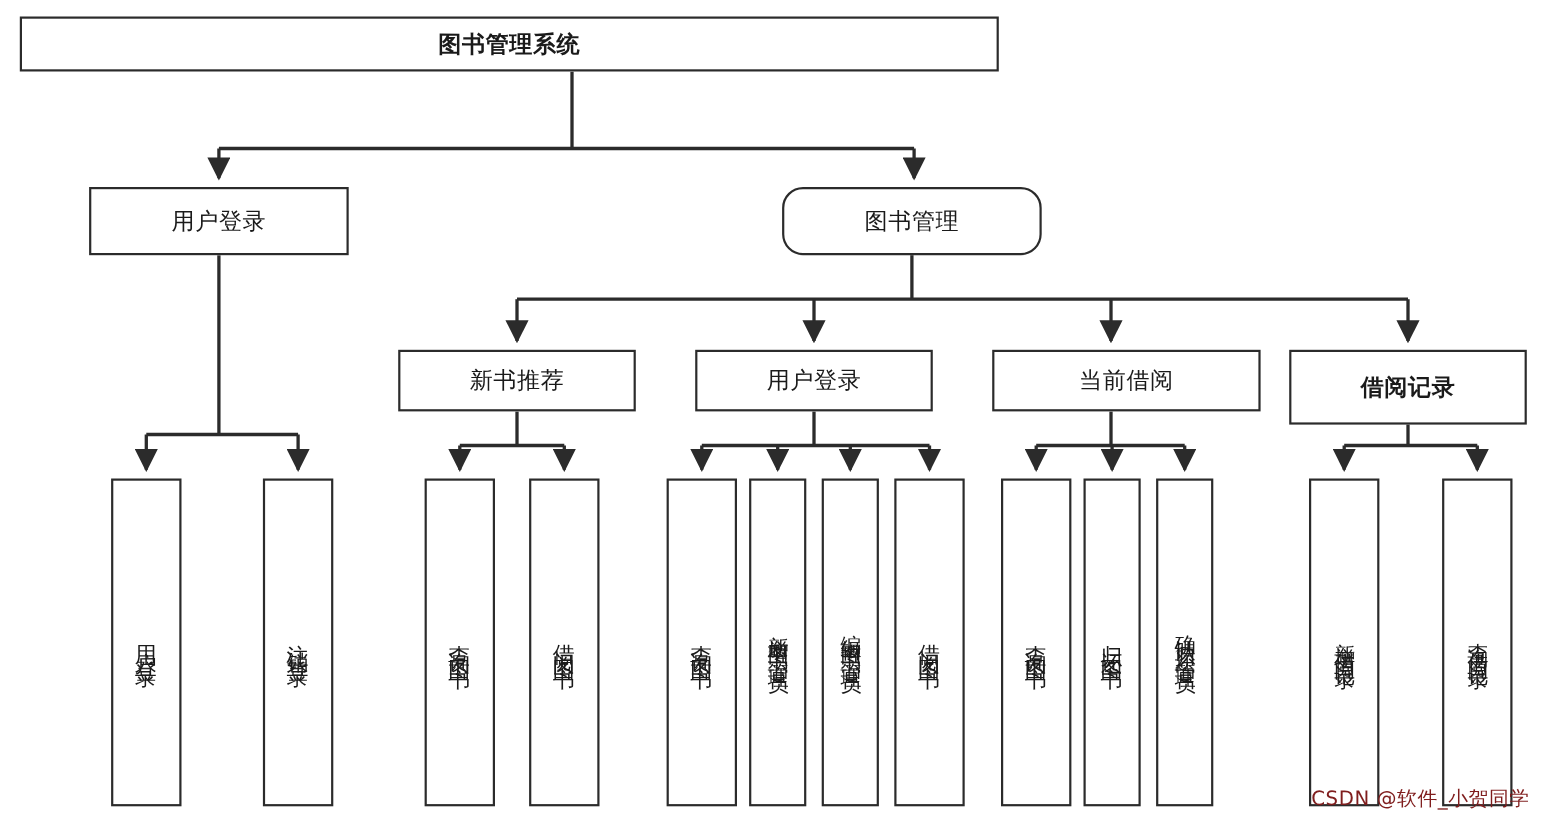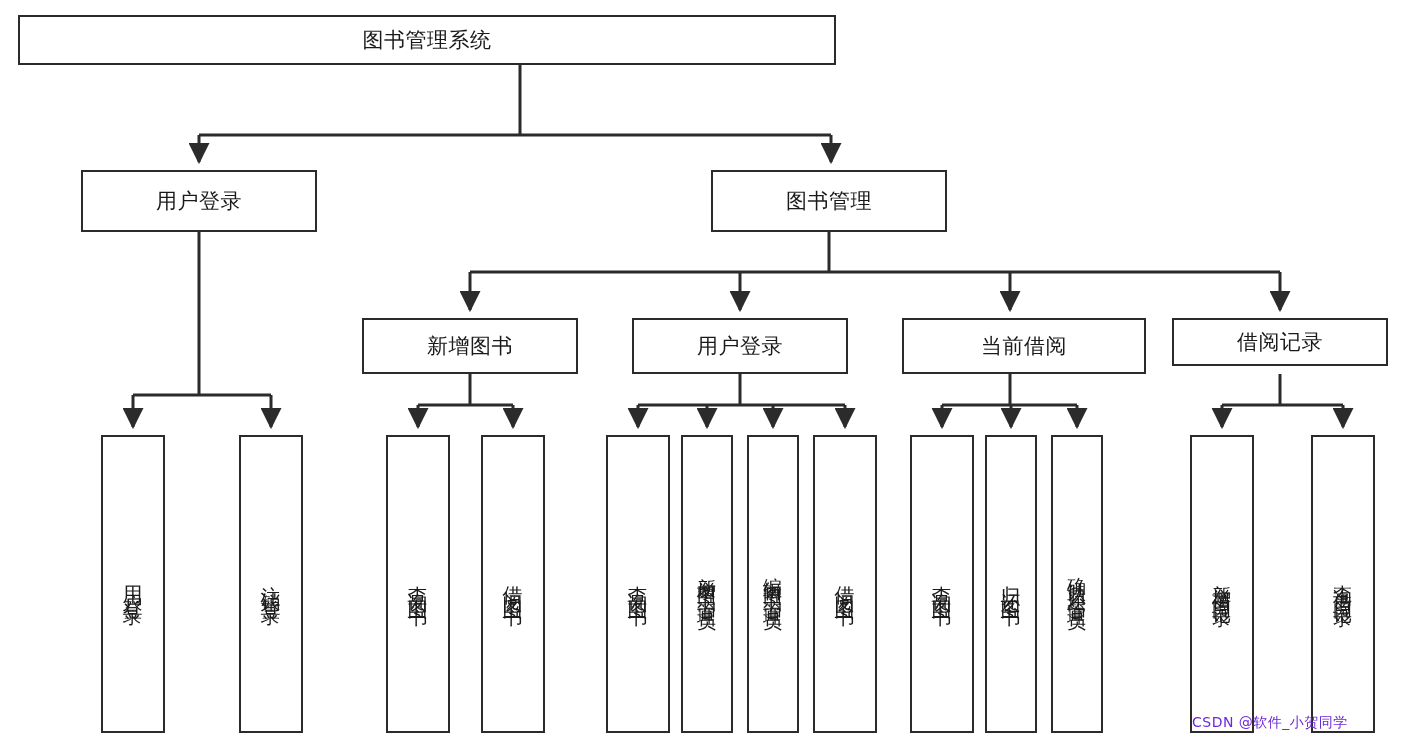--- a/index.html
+++ b/index.html
@@ -53,22 +53,22 @@
     text-orientation: upright;
     white-space: nowrap;
     letter-spacing: 7px;
   }
   .node.vert.tall .vtext {
     letter-spacing: 5px;
     font-size: 19px;
   }
   .watermark {
     position: absolute;
-    font-size: 14px;
-    color: #6d28d9;
+    font-size: 18px;
+    color: #7f1d1d;
     white-space: nowrap;
     letter-spacing: 0.5px;
   }
 </style>
 </head>
 <body>
 
 <div id="canvas">
 
   <svg class="wires" viewBox="0 0 1405 747" xmlns="http://www.w3.org/2000/svg">
@@ -114,29 +114,29 @@
       <path d="M 1011 405 L 1011 427" marker-end="url(#arrow)"></path>
       <path d="M 1077 405 L 1077 427" marker-end="url(#arrow)"></path>
 
       <path d="M 1280 374 L 1280 405"></path>
       <path d="M 1222 405 L 1343 405"></path>
       <path d="M 1222 405 L 1222 427" marker-end="url(#arrow)"></path>
       <path d="M 1343 405 L 1343 427" marker-end="url(#arrow)"></path>
     </g>
   </svg>
 
-  <div class="node horiz" id="node-root" style="left: 18px; top: 15px; width: 818px; height: 50px;">图书管理系统</div>
+  <div class="node horiz" id="node-root" style="left: 18px; top: 15px; width: 890px; height: 50px; font-weight: bold;">图书管理系统</div>
 
   <div class="node horiz" id="node-l1-0" style="left: 81px; top: 170px; width: 236px; height: 62px;">用户登录</div>
-  <div class="node horiz" id="node-l1-1" style="left: 711px; top: 170px; width: 236px; height: 62px;">图书管理</div>
+  <div class="node horiz" id="node-l1-1" style="left: 711px; top: 170px; width: 236px; height: 62px; border-radius: 19px;">图书管理</div>
 
-  <div class="node horiz" id="node-l2-0" style="left: 362px; top: 318px; width: 216px; height: 56px;">新增图书</div>
+  <div class="node horiz" id="node-l2-0" style="left: 362px; top: 318px; width: 216px; height: 56px;">新书推荐</div>
   <div class="node horiz" id="node-l2-1" style="left: 632px; top: 318px; width: 216px; height: 56px;">用户登录</div>
   <div class="node horiz" id="node-l2-2" style="left: 902px; top: 318px; width: 244px; height: 56px;">当前借阅</div>
-  <div class="node horiz" id="node-l2-3" style="left: 1172px; top: 318px; width: 216px; height: 48px;">借阅记录</div>
+  <div class="node horiz" id="node-l2-3" style="left: 1172px; top: 318px; width: 216px; height: 68px; font-weight: bold;">借阅记录</div>
 
   <div class="node vert" id="leaf-0" style="left: 101px; top: 435px; width: 64px; height: 298px;">
       <span class="vtext">用户登录</span>
     </div>
   <div class="node vert" id="leaf-1" style="left: 239px; top: 435px; width: 64px; height: 298px;">
       <span class="vtext">注销登录</span>
     </div>
   <div class="node vert" id="leaf-2" style="left: 386px; top: 435px; width: 64px; height: 298px;">
       <span class="vtext">查询图书</span>
     </div>

